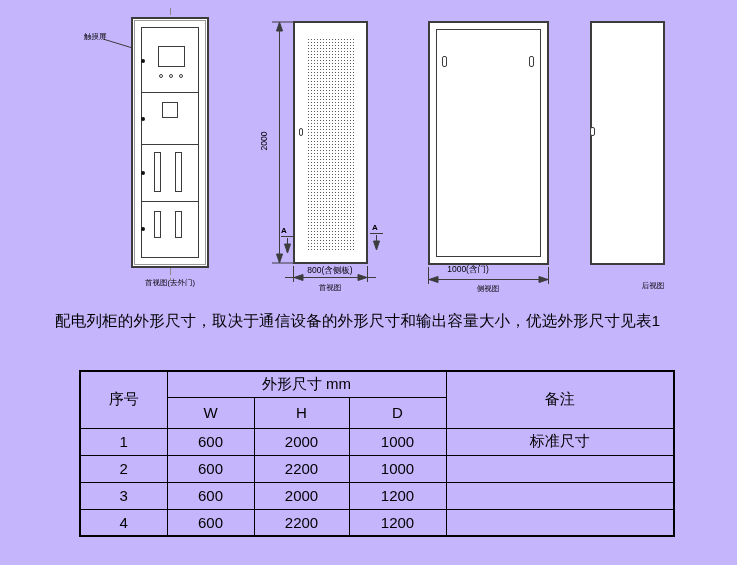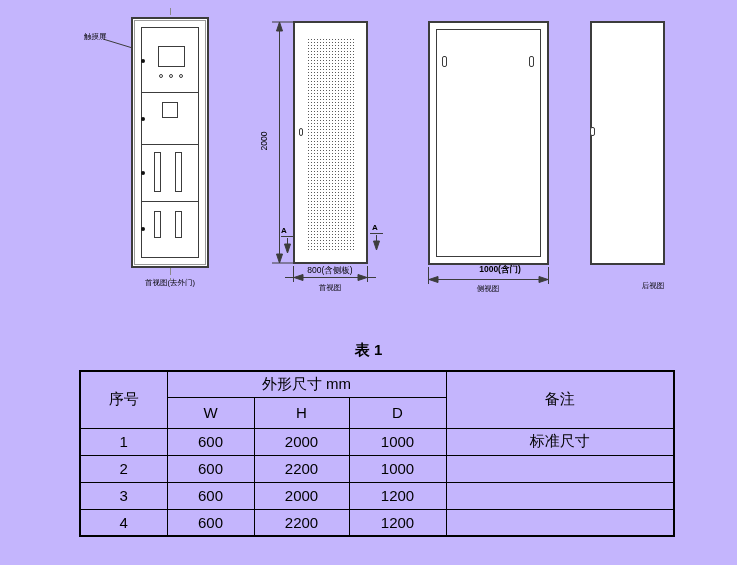--- a/index.html
+++ b/index.html
@@ -41,21 +41,21 @@
   .handle4 { position:absolute; left:-2px; top:104px; width:5px; height:9px; border:1px solid #3c3c3c; border-radius:2px; background:#fff; }
 
   
   .caption { position:absolute; font-size:7.5px; color:#000; text-align:center; white-space:nowrap; }
   .cap1 { left:125px; top:278px; width:90px; }
   .cap2 { left:305px; top:283px; width:50px; }
   .cap3 { left:463px; top:284px; width:50px; }
   .cap4 { left:628px; top:281px; width:50px; }
   .dim { position:absolute; font-size:8.5px; color:#000; text-align:center; white-space:nowrap; }
   .dim600  { left:290px; top:265px; width:80px; }
-  .dim1000 { left:460px; top:264px; width:80px;font-weight:bold; }
+  .dim1000 { left:428px; top:264px; width:80px; }
   .dim2000 { left:247px; top:135px; width:36px; height:12px; transform:rotate(-90deg); }
   .amark { position:absolute; font-size:8px; font-weight:bold; color:#000; }
   .am-l { left:281px; top:226px; }
   .am-r { left:372px; top:223px; }
   .ts-label { position:absolute; left:84px; top:32px; font-size:7.5px; color:#000; white-space:nowrap; }
 
   
   .para { position:absolute; left:55px; top:311px; width:672px; font-size:15.5px; color:#000; letter-spacing:0.2px; }
   .tbl-title { position:absolute; left:0; right:0; top:341px; text-align:center; font-size:15px; font-weight:bold; color:#000; }
   table.dims { position:absolute; left:79px; top:370px; width:594px; border-collapse:collapse; table-layout:fixed;
@@ -148,21 +148,21 @@
     <div class="slot3 sl-b"></div>
   </div>
   <div class="dim dim1000">1000(含门)</div>
   <div class="caption cap3">侧视图</div>
 
   <div class="d4">
     <div class="handle4"></div>
   </div>
   <div class="caption cap4">后视图</div>
 
-  <div class="tbl-title">表 1</div>
+  <div class="para">配电列柜的外形尺寸，取决于通信设备的外形尺寸和输出容量大小，优选外形尺寸见表1</div>
 
   <table class="dims">
     <colgroup>
       <col style="width:87px">
         <col style="width:87px">
         <col style="width:95px">
         <col style="width:97px">
         <col style="width:228px">
     </colgroup>
     <tbody>

